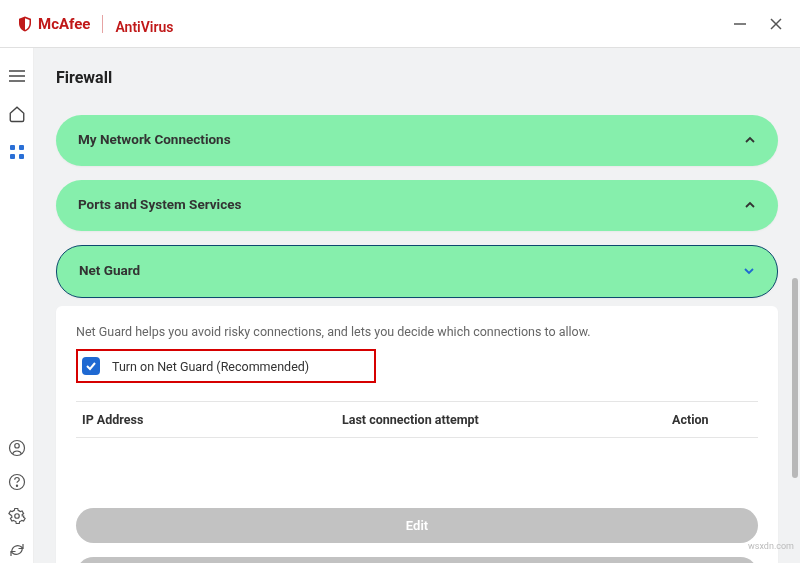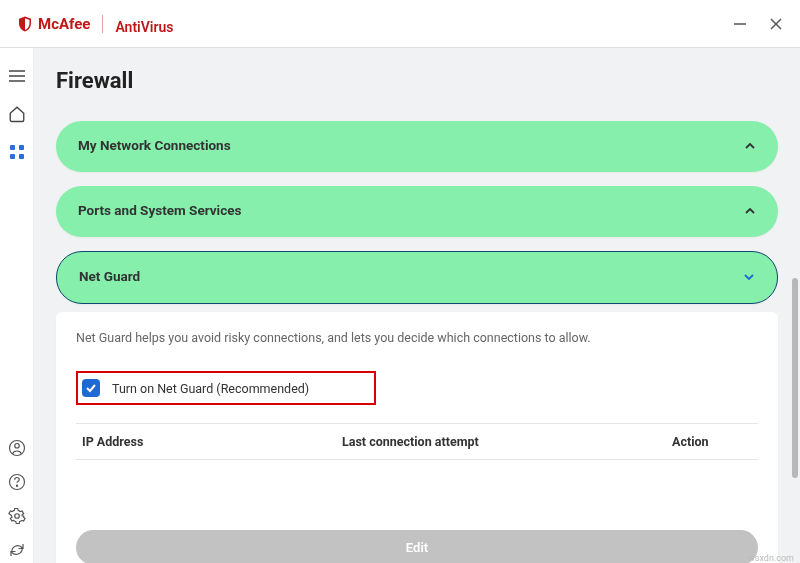--- a/index.html
+++ b/index.html
@@ -11,39 +11,39 @@
   .brand-sep { width: 1px; height: 18px; background: #c01818; opacity: .4; margin: 0 4px; }
   .brand-sub { color: #c01818; font-weight: 600; font-size: 14px; margin-top: 7px; }
   .win-controls { display: flex; gap: 20px; color: #555; }
   .win-btn { cursor: pointer; width: 16px; height: 16px; display: flex; align-items: center; justify-content: center; }
   .workspace { display: flex; height: calc(100% - 41px); }
   .sidebar { width: 34px; background: #fff; border-right: 1px solid #eee; display: flex; flex-direction: column; align-items: center; padding-top: 18px; gap: 18px; position: relative; }
   .sidebar .bottom-group { position: absolute; bottom: 10px; display: flex; flex-direction: column; align-items: center; gap: 14px; }
   .nav-icon { width: 20px; height: 20px; color: #444; display: flex; align-items: center; justify-content: center; cursor: pointer; }
   .nav-icon.active { color: #2a6fd6; }
   .main { flex: 1; background: #f1f2f3; padding: 20px 22px 0 22px; overflow-y: auto; position: relative; }
-  .page-title { font-weight: 700; font-size: 22px; color: #222; margin-bottom: 28px; }
+  .page-title { font-weight: 700; font-size: 16px; color: #222; margin-bottom: 28px; }
   .accordion { background: #86efac; border-radius: 26px; padding: 16px 22px; display: flex; align-items: flex-start; justify-content: space-between; margin-bottom: 14px; cursor: pointer; box-shadow: 0 1px 2px rgba(0,0,0,0.04); }
   .accordion-label { font-weight: 700; font-size: 13.5px; color: #333; }
   .chevron { color: #333; }
   .accordion.expanded { border: 1px solid #0c4a6e; }
   .accordion.expanded .chevron { color: #1f69d2; }
   .panel { background: #fff; border-radius: 6px; padding: 18px 20px 18px 20px; margin-top: -6px; box-shadow: 0 1px 2px rgba(0,0,0,0.04); }
-  .panel-desc { font-size: 12.5px; color: #666; margin-bottom: 26px; }
+  .panel-desc { font-size: 12.5px; color: #666; margin-bottom: 10px; }
   .check-row { display: flex; align-items: center; gap: 12px; padding: 6px 4px; border: 2px solid #d60000; width: 300px; margin-bottom: 18px; }
   .checkbox { width: 18px; height: 18px; border-radius: 4px; background: #1f69d2; display: flex; align-items: center; justify-content: center; color: #fff; cursor: pointer; }
   .check-label { font-size: 12.5px; color: #333; }
   .table-head { display: flex; border-top: 1px solid #e5e5e5; border-bottom: 1px solid #e5e5e5; padding: 10px 6px; font-size: 12.5px; font-weight: 700; color: #333; }
   .col-ip { flex: 0 0 260px; }
   .col-last { flex: 1; }
   .col-action { flex: 0 0 80px; }
   .panel-actions { display: flex; justify-content: flex-end; gap: 14px; margin-top: 70px; flex-direction: column; }
   .btn { border: none; border-radius: 20px; padding: 10px 34px; font-size: 13px; font-weight: 600; color: #fff; background: #c2c2c2; cursor: pointer; }
   .scrollbar { position: absolute; right: 2px; top: 230px; width: 6px; height: 200px; background: #b8b8b8; border-radius: 3px; }
-  .watermark { position: absolute; right: 6px; bottom: 0; font-size: 9px; color: #bbb; margin-top: 22px; }
+  .watermark { position: absolute; right: 6px; bottom: 12px; font-size: 9px; color: #bbb; margin-top: 22px; }
 </style>
 </head>
 <body>
 
 <div class="titlebar">
   <div class="brand">
     <div class="brand-logo">
       <svg width="18" height="18" viewBox="0 0 24 24">
           <path fill="#c01818" d="M12 2L4 5v6c0 5 3.4 9.7 8 11 4.6-1.3 8-6 8-11V5l-8-3zm0 2.2l6 2.3V11c0 4-2.6 7.8-6 8.9V4.2z"></path>
         </svg>

